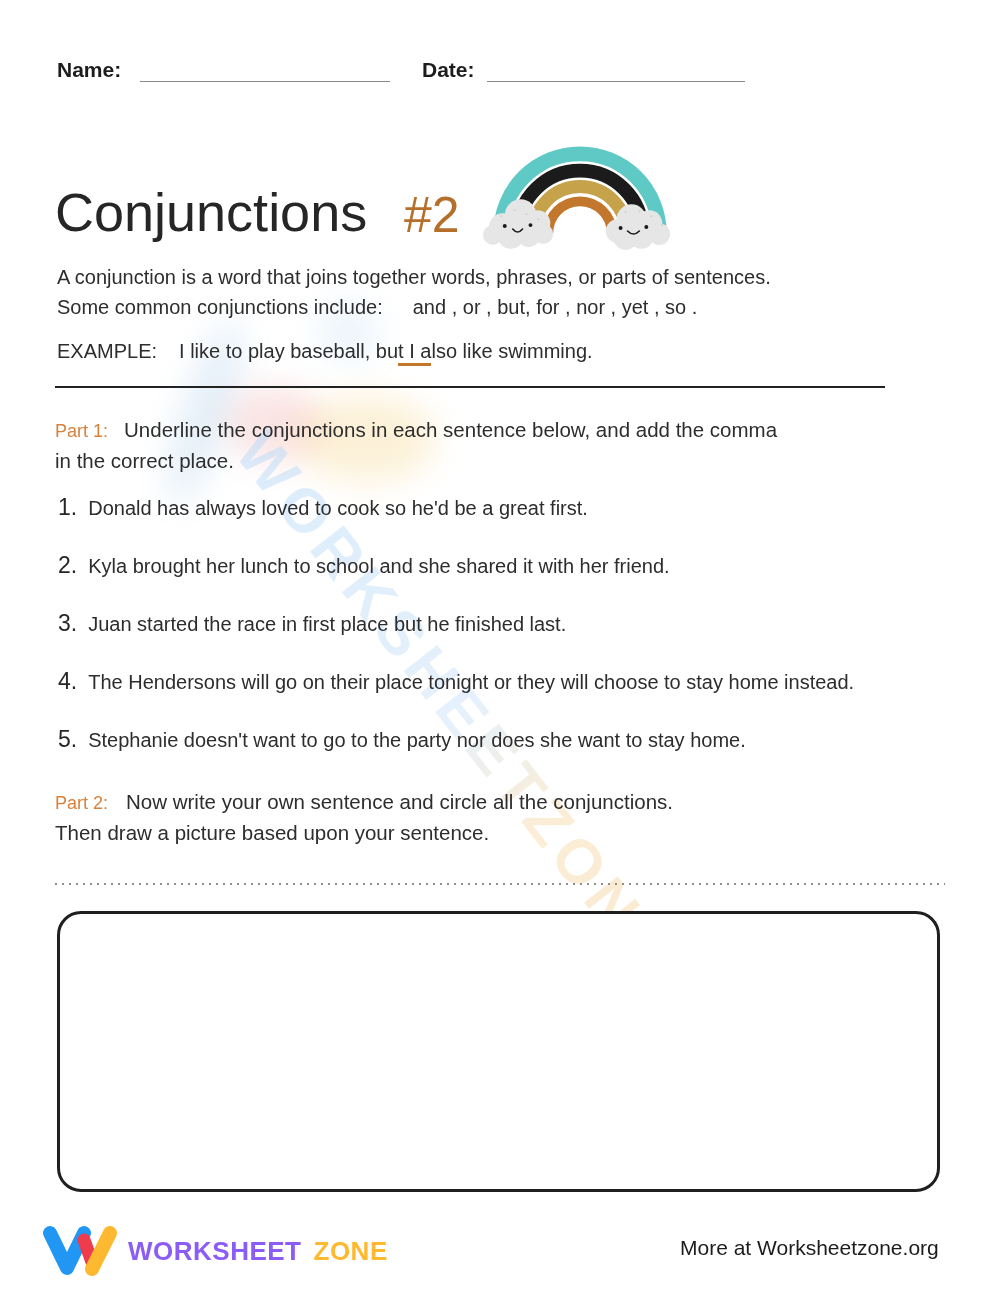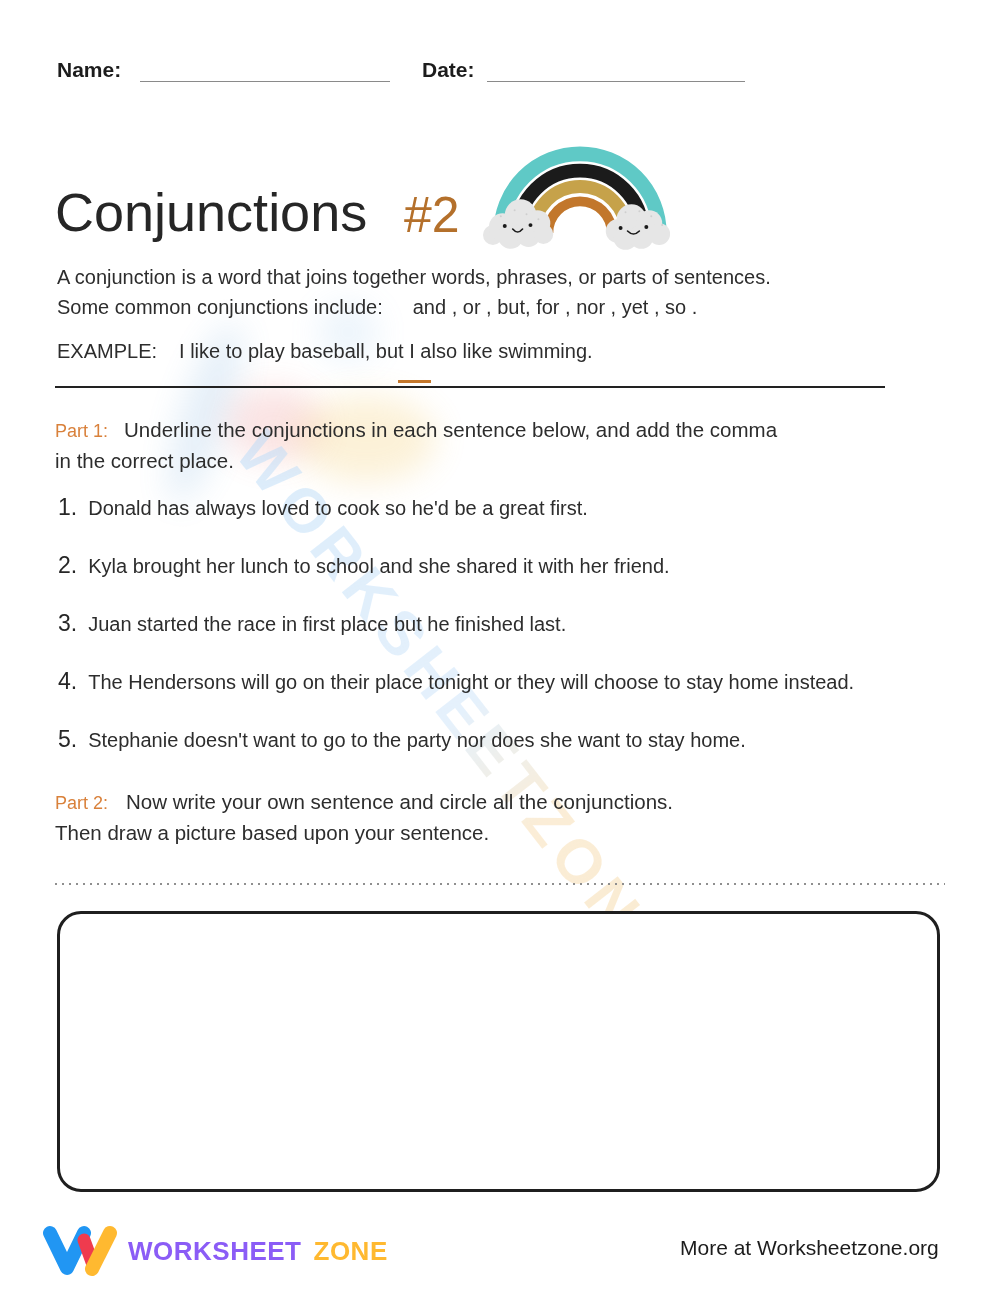--- a/index.html
+++ b/index.html
@@ -29,21 +29,21 @@
   
   .title{position:absolute;left:55px;top:181px;font-size:54px;color:#262626;letter-spacing:0;}
   .title-num{position:absolute;left:404px;top:186px;font-size:50px;color:#b4702b;}
   .rainbow{position:absolute;left:481px;top:116px;}
 
   
   .intro{position:absolute;left:57px;top:262px;width:860px;font-size:20px;line-height:30px;color:#2d2d2d;}
   .conj-list{margin-left:30px;}
   .example{position:absolute;left:57px;top:340px;width:860px;font-size:20px;color:#2d2d2d;}
   .ex-label{margin-right:22px;}
-  .ex-underline{border-bottom:3px solid #c4772b;padding-bottom:18px;}
+  .ex-underline{border-bottom:3px solid #c4772b;padding-bottom:1px;}
   .rule{position:absolute;left:55px;top:386px;width:830px;border-top:2px solid #222;}
 
   
   .part{position:absolute;left:55px;width:840px;font-size:20.5px;line-height:30px;color:#2d2d2d;}
   .part1{top:415px;}
   .part2{top:787px;}
   .part-label{color:#d9813b;font-size:18px;margin-right:16px;}
   .part2 .part-label{margin-right:18px;}
 
   .sentence{position:absolute;left:58px;width:900px;color:#2d2d2d;}

